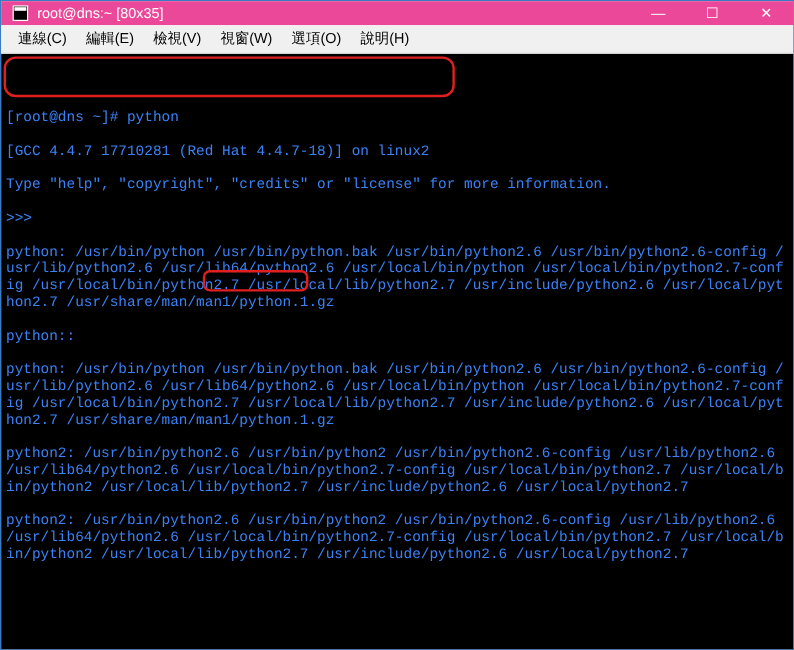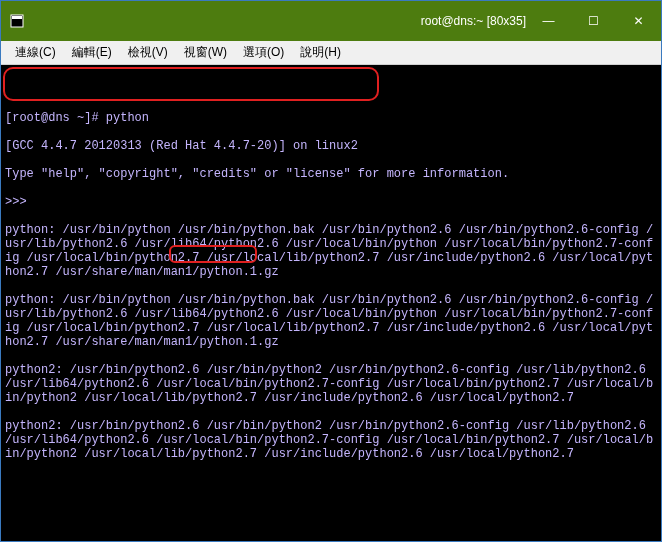--- a/index.html
+++ b/index.html
@@ -11,27 +11,26 @@
     overflow: hidden;
   }
   .window {
     width: 662px;
     height: 542px;
     display: flex;
     flex-direction: column;
     border: 1px solid #3a7ac0;
   }
   .titlebar {
-    height: 40px;
-    background: #4d7c0f;
+    height: 20px;
+    background: #ec4899;
     display: flex;
     align-items: center;
     color: #fff;
     font-size: 12px;
-    text-align: right;
   }
   .titlebar .icon {
     width: 16px;
     height: 16px;
     margin: 0 6px 0 8px;
     display: flex;
     align-items: center;
     justify-content: center;
   }
   .titlebar .title { flex: 1; }
@@ -53,21 +52,21 @@
     font-size: 12px;
     border-bottom: 1px solid #d0d0d0;
   }
   .menu-item {
     padding: 12px 8px;
     cursor: default;
   }
   .terminal {
     flex: 1;
     background: #000;
-    color: #c4b5fd;
+    color: #3b82f6;
     font-family: "Consolas", "Courier New", monospace;
     font-size: 12px;
     line-height: 14px;
     padding: 4px 4px;
     white-space: pre-wrap;
     word-break: break-all;
     position: relative;
     overflow: hidden;
   }
   .annot {
@@ -102,24 +101,25 @@
     <span class="menu-item">檢視(V)</span>
     <span class="menu-item">視窗(W)</span>
     <span class="menu-item">選項(O)</span>
     <span class="menu-item">說明(H)</span>
   </div>
 
   <div class="terminal">
     <div class="annot annot1"></div>
     <div class="annot annot2"></div>
 <span style="display: block;">[root@dns ~]# python</span>
-<span style="display: block;">[GCC 4.4.7 20120313 (Red Hat 4.4.7-20)] on linux2</span>
+<span style="display: block;">[GCC 4.4.7 17710281 (Red Hat 4.4.7-18)] on linux2</span>
 <span style="display: block;">Type "help", "copyright", "credits" or "license" for more information.</span>
 <span style="display: block;">&gt;&gt;&gt;</span>
 <span style="display: block;">python: /usr/bin/python /usr/bin/python.bak /usr/bin/python2.6 /usr/bin/python2.6-config /usr/lib/python2.6 /usr/lib64/python2.6 /usr/local/bin/python /usr/local/bin/python2.7-config /usr/local/bin/python2.7 /usr/local/lib/python2.7 /usr/include/python2.6 /usr/local/python2.7 /usr/share/man/man1/python.1.gz</span>
+<span style="display: block;">python::</span>
 <span style="display: block;">python: /usr/bin/python /usr/bin/python.bak /usr/bin/python2.6 /usr/bin/python2.6-config /usr/lib/python2.6 /usr/lib64/python2.6 /usr/local/bin/python /usr/local/bin/python2.7-config /usr/local/bin/python2.7 /usr/local/lib/python2.7 /usr/include/python2.6 /usr/local/python2.7 /usr/share/man/man1/python.1.gz</span>
 <span style="display: block;">python2: /usr/bin/python2.6 /usr/bin/python2 /usr/bin/python2.6-config /usr/lib/python2.6 /usr/lib64/python2.6 /usr/local/bin/python2.7-config /usr/local/bin/python2.7 /usr/local/bin/python2 /usr/local/lib/python2.7 /usr/include/python2.6 /usr/local/python2.7</span>
 <span style="display: block;">python2: /usr/bin/python2.6 /usr/bin/python2 /usr/bin/python2.6-config /usr/lib/python2.6 /usr/lib64/python2.6 /usr/local/bin/python2.7-config /usr/local/bin/python2.7 /usr/local/bin/python2 /usr/local/lib/python2.7 /usr/include/python2.6 /usr/local/python2.7</span>
 
 
 
   </div>
 </div>
 
 </body></html>

